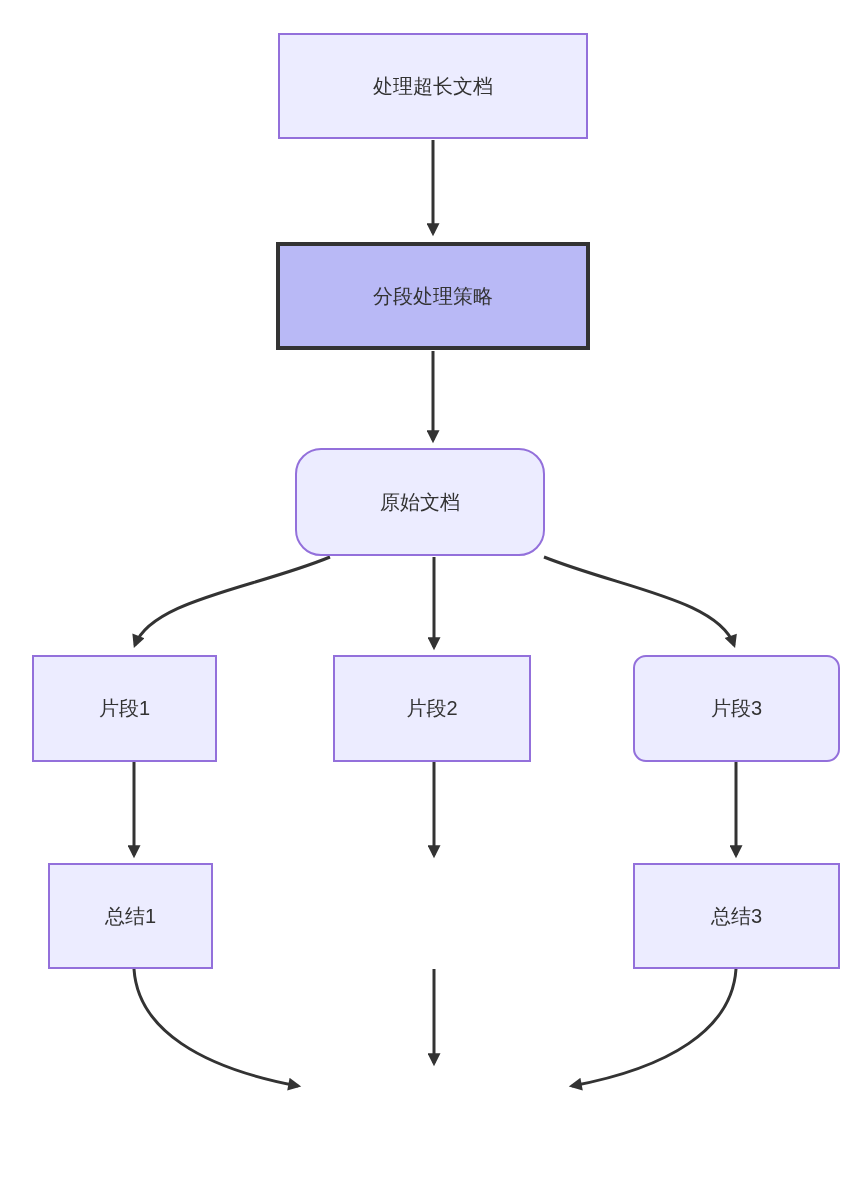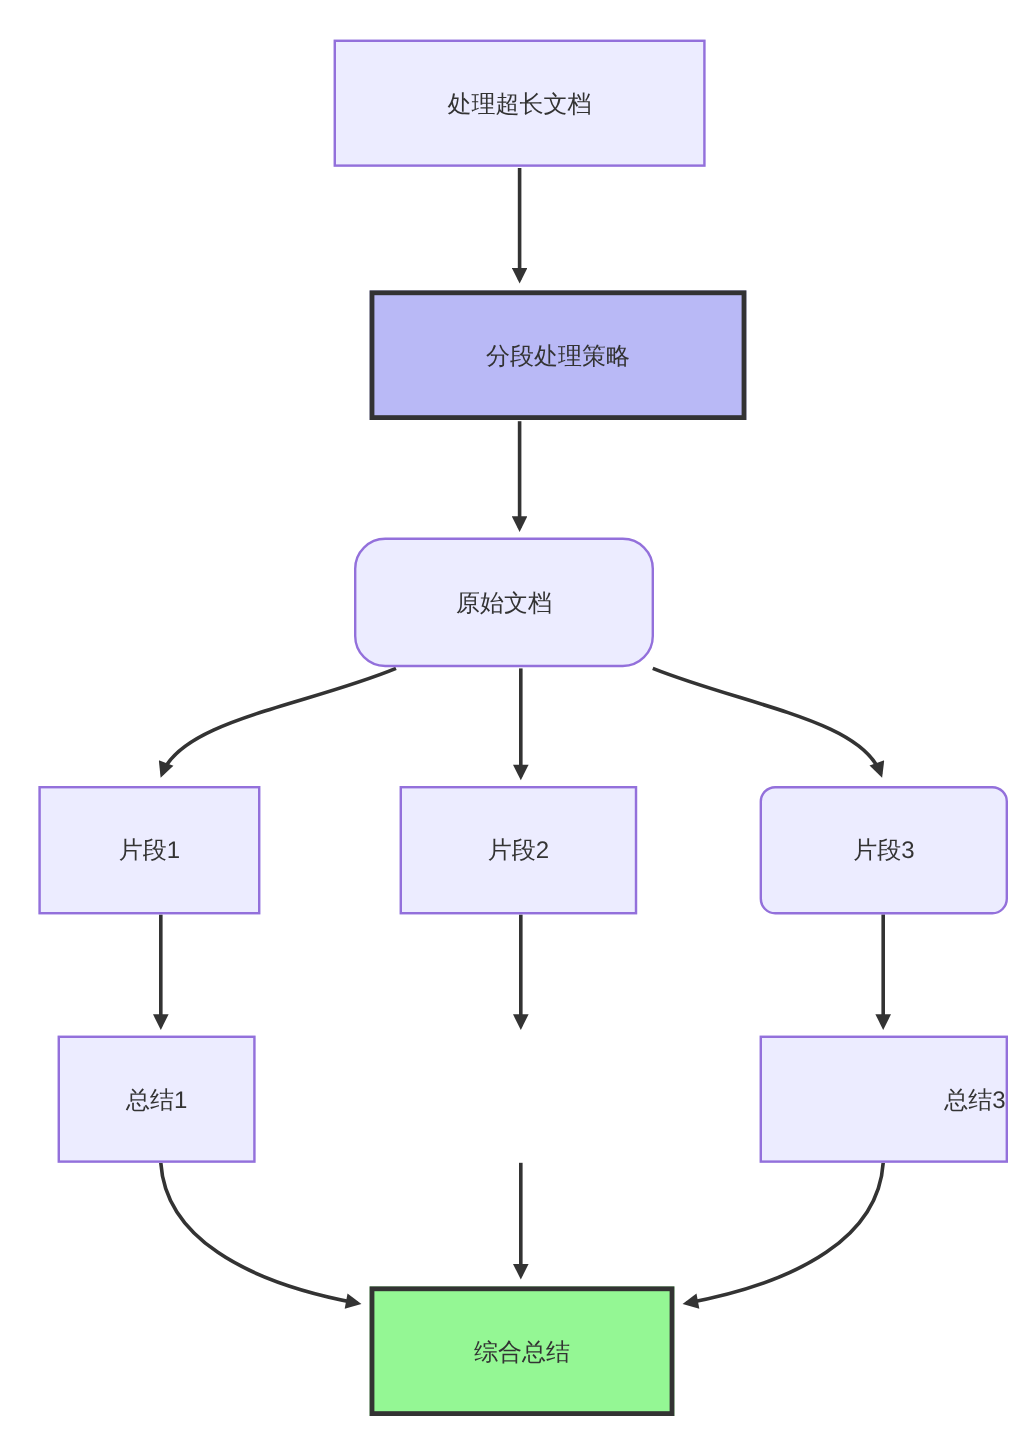--- a/index.html
+++ b/index.html
@@ -24,33 +24,33 @@
     display: flex; align-items: center; justify-content: center;
     text-align: center;
     font-size: 20px;
     color: #333333;
     background: #ECECFF;
     border: 2px solid #9370DB;
   }
   .node.thick {
     border: 4px solid #333333;
   }
-  .node.strategy { background: #B9B9F6; margin-left: 32px; }
+  .node.strategy { background: #B9B9F6; }
   .node.result   { background: #94F794; }
 
   
   #n-doc      { left: 278px; top: 33px;   width: 310px; height: 106px; }
   #n-strategy { left: 276px; top: 242px;  width: 314px; height: 108px; }
   #n-original { left: 295px; top: 448px;  width: 250px; height: 108px; border-radius: 26px; }
   #n-seg1     { left: 32px;  top: 655px;  width: 185px; height: 107px; }
   #n-seg2     { left: 333px; top: 655px;  width: 198px; height: 107px; }
   #n-seg3     { left: 633px; top: 655px;  width: 207px; height: 107px; border-radius: 13px; }
   #n-sum1     { left: 32px;  top: 863px;  width: 165px; height: 106px; margin-left: 16px; }
   #n-sum2     { left: 333px; top: 863px;  width: 202px; height: 106px; }
-  #n-sum3     { left: 633px; top: 863px;  width: 207px; height: 106px; justify-content: flex-end; }
+  #n-sum3     { left: 633px; top: 863px;  width: 207px; height: 106px; }
   #n-final    { left: 308px; top: 1072px; width: 254px; height: 108px; }
 
   .edge { stroke: #333333; stroke-width: 3; fill: none; }
 </style>
 </head>
 <body>
 
 <div class="canvas">
 
   <svg class="edges-layer" width="852" height="1196" viewBox="0 0 852 1196" xmlns="http://www.w3.org/2000/svg">
@@ -98,17 +98,14 @@
 
   <div id="n-sum1" class="node">
     <span>总结1</span>
   </div>
 
 
   <div id="n-sum3" class="node">
     <span>总结3</span>
   </div>
 
-  <div id="n-final" class="node thick result">
-    <span>综合总结</span>
-  </div>
 
 </div>
 
 </body></html>

